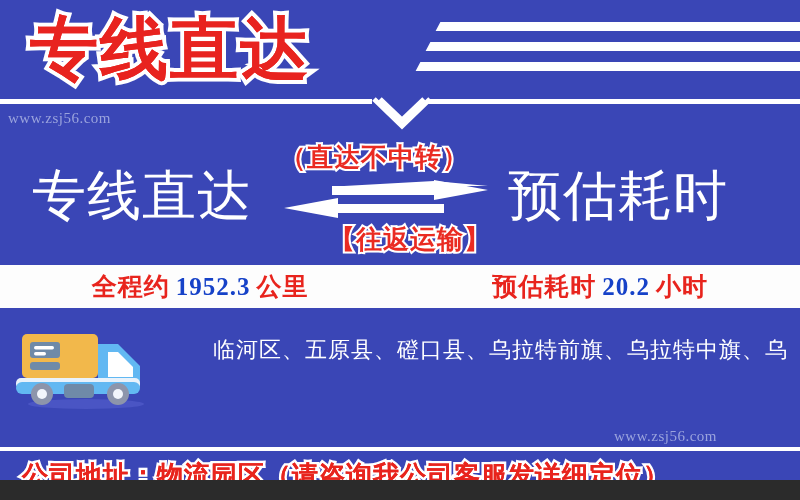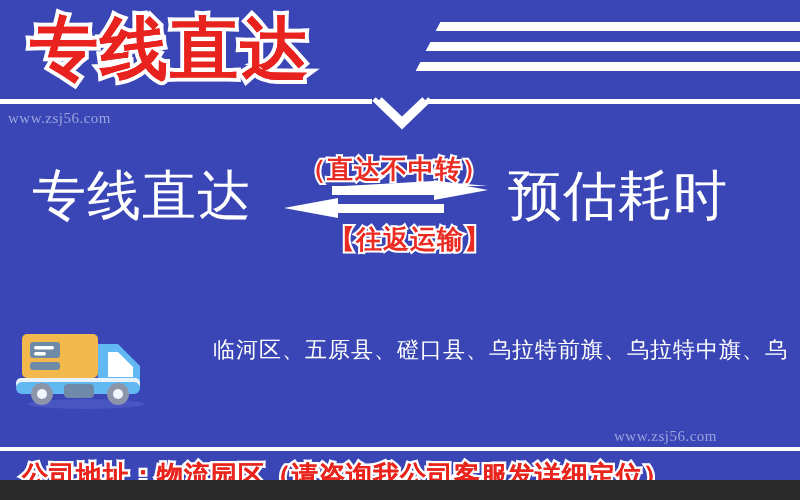--- a/index.html
+++ b/index.html
@@ -86,21 +86,21 @@
   .badge {
     position: absolute;
     font-size: 26px;
     font-weight: bold;
     color: #ea2b22;
     white-space: nowrap;
     letter-spacing: 1px;
     -webkit-text-stroke: 4px #ffffff;
     paint-order: stroke fill;
   }
-  .badge-top  { left: 300px; top: 140px; margin-top: 12px; }
+  .badge-top  { left: 280px; top: 140px; }
   .badge-bot  { left: 329px; top: 222px; }
 
   .arrow-box {
     position: absolute;
     left: 284px; top: 180px;
     width: 204px; height: 44px;
   }
 
   
   .infoband {
@@ -201,20 +201,28 @@
   <svg class="arrow-box" viewBox="0 0 204 44">
 
     <polygon points="60,6 204,6 204,6 150,1 150,1" fill="#ffffff"></polygon>
     <polygon points="150,0 204,10 150,20 150,0" fill="#ffffff"></polygon>
     <rect x="48" y="6" width="108" height="9" fill="#ffffff"></rect>
 
     <polygon points="54,18 0,28 54,38 54,18" fill="#ffffff"></polygon>
     <rect x="48" y="24" width="112" height="9" fill="#ffffff"></rect>
   </svg>
 
+  <div class="infoband">
+    <div class="cell">
+      <span class="lab">全程约</span><span class="num">1952.3</span><span class="lab">公里</span>
+    </div>
+    <div class="cell">
+      <span class="lab">预估耗时</span><span class="num">20.2</span><span class="lab">小时</span>
+    </div>
+  </div>
 
   <svg class="truck" viewBox="0 0 148 88">
     <ellipse cx="74" cy="82" rx="58" ry="5" fill="#4a55c4"></ellipse>
 
     <path d="M86 22 L106 22 L128 44 L128 66 L86 66 Z" fill="#62b8f2"></path>
 
     <path d="M96 30 L106 30 L121 45 L121 55 L96 55 Z" fill="#ffffff"></path>
     <rect x="104" y="58" width="16" height="5" rx="2" fill="#f2f5fb"></rect>
 
     <rect x="10" y="12" width="76" height="44" rx="5" fill="#f2b84b"></rect>

